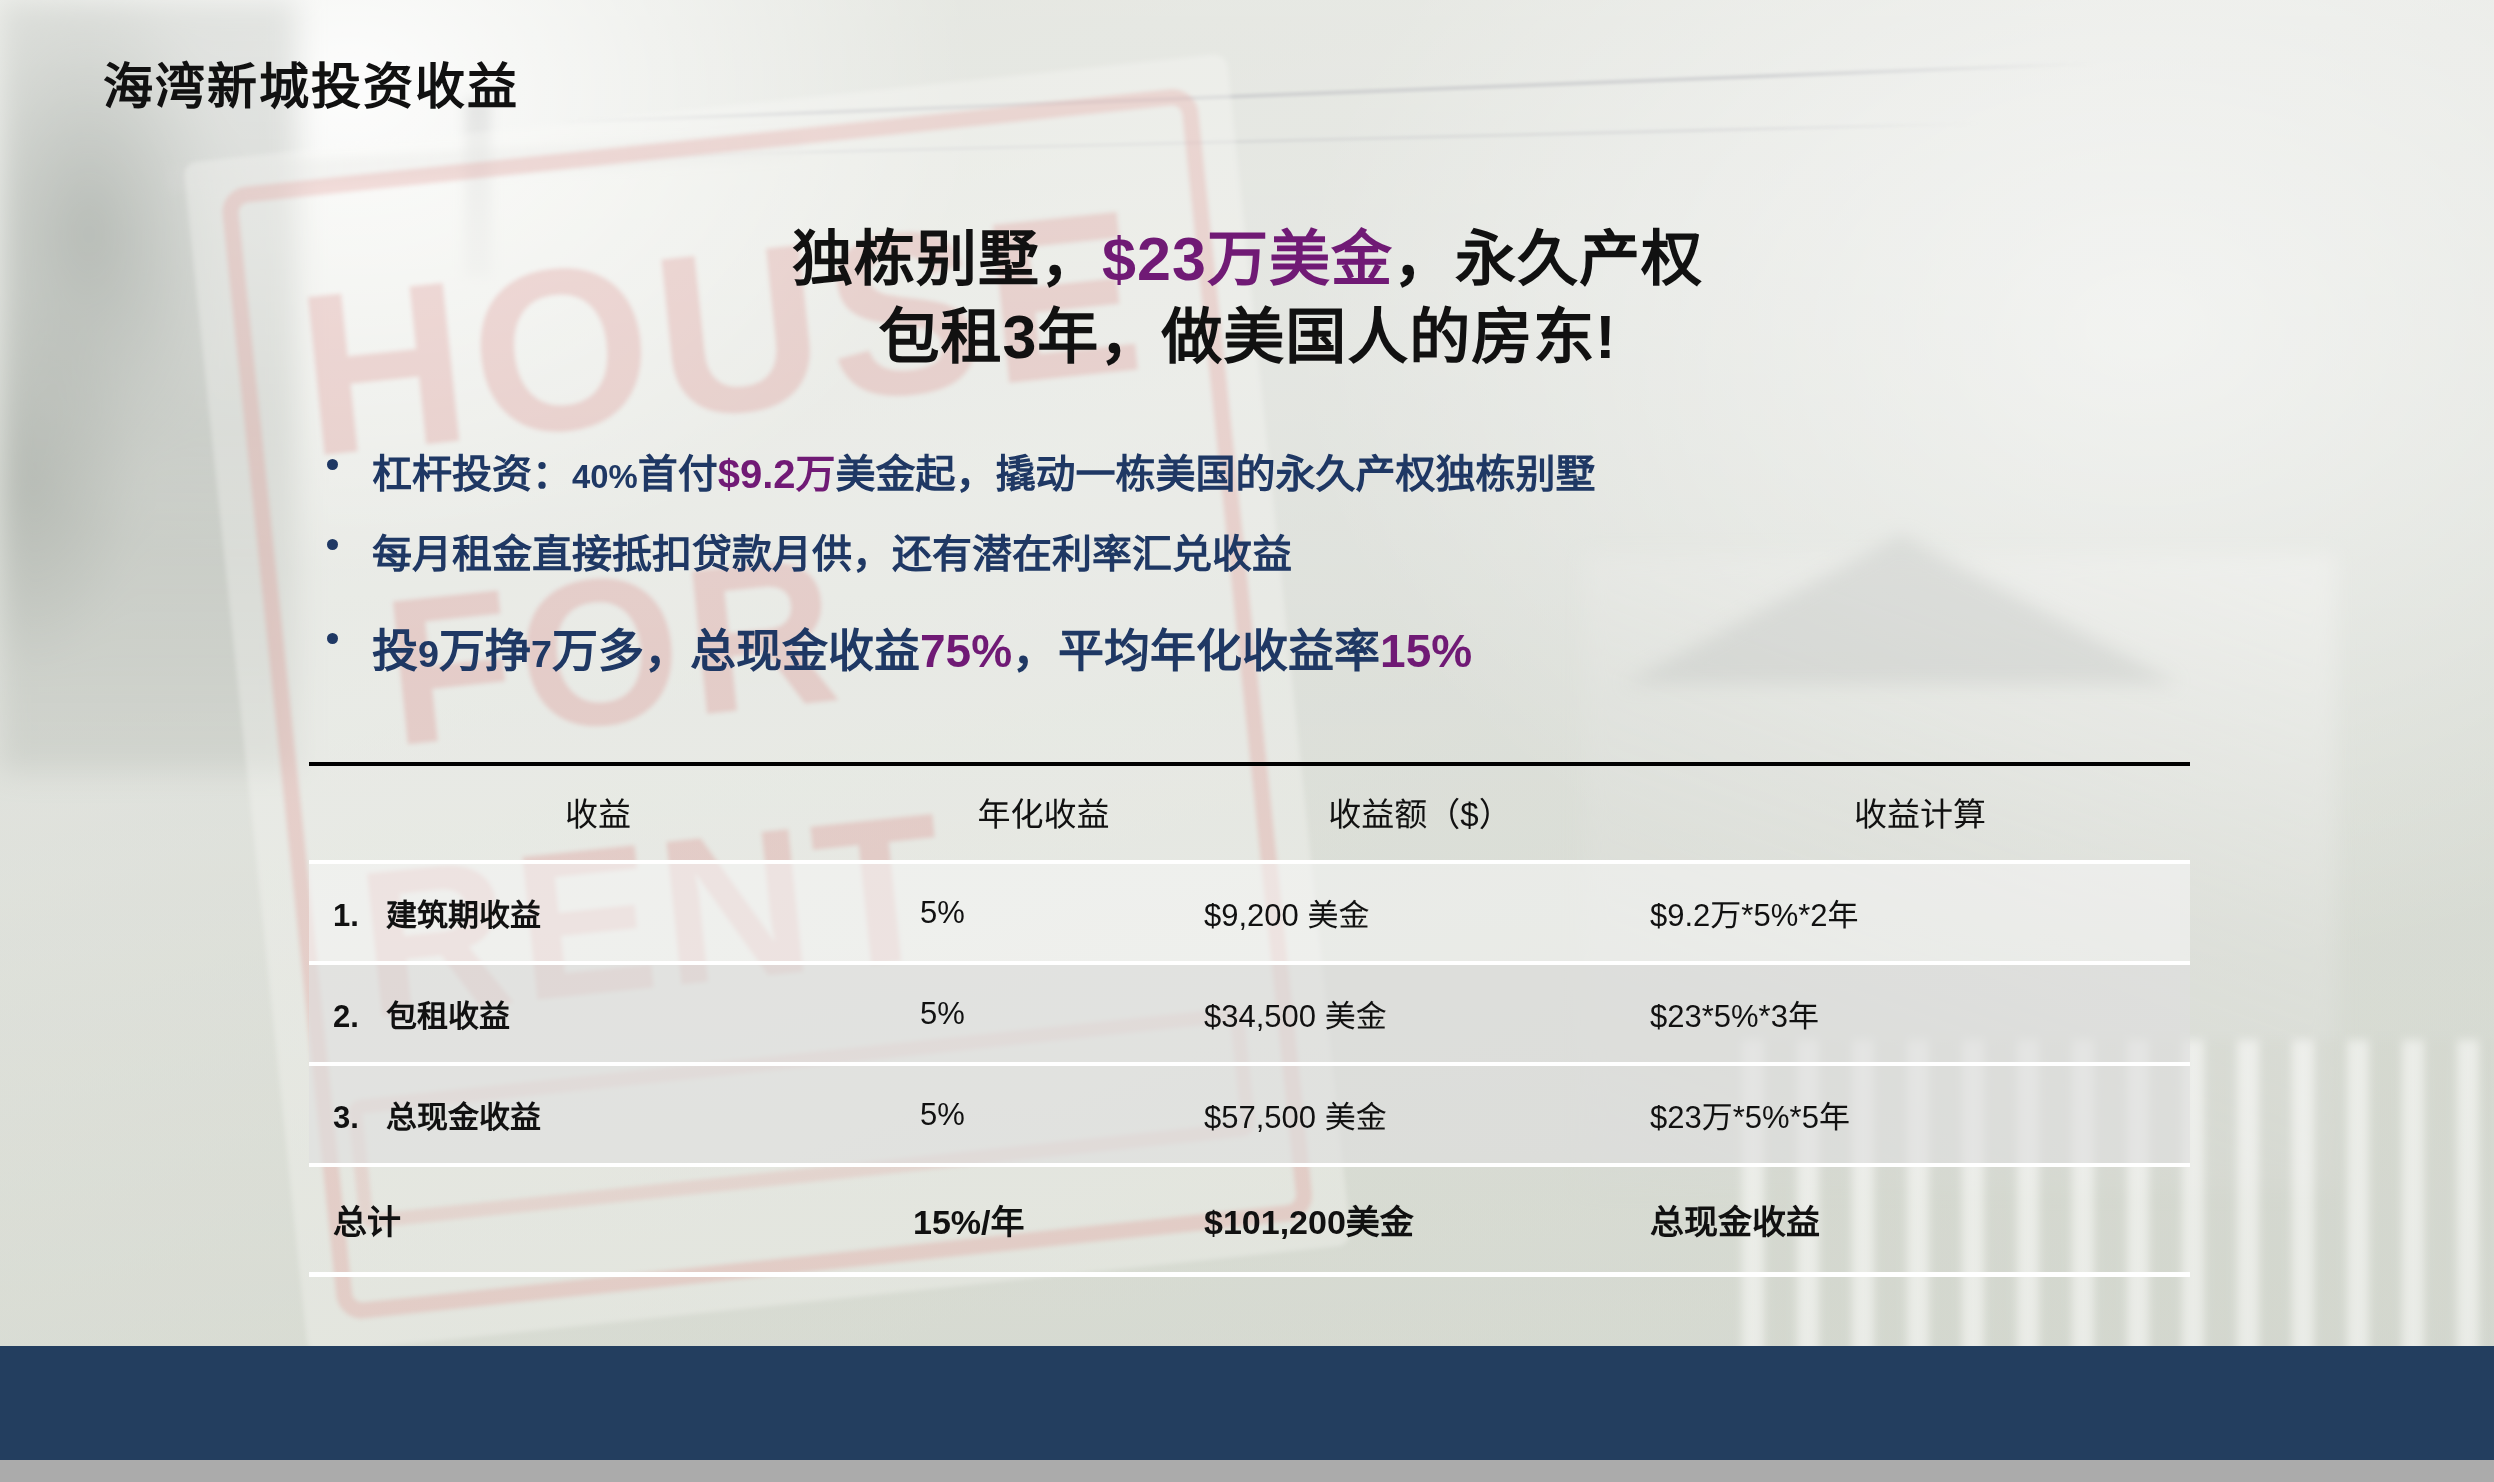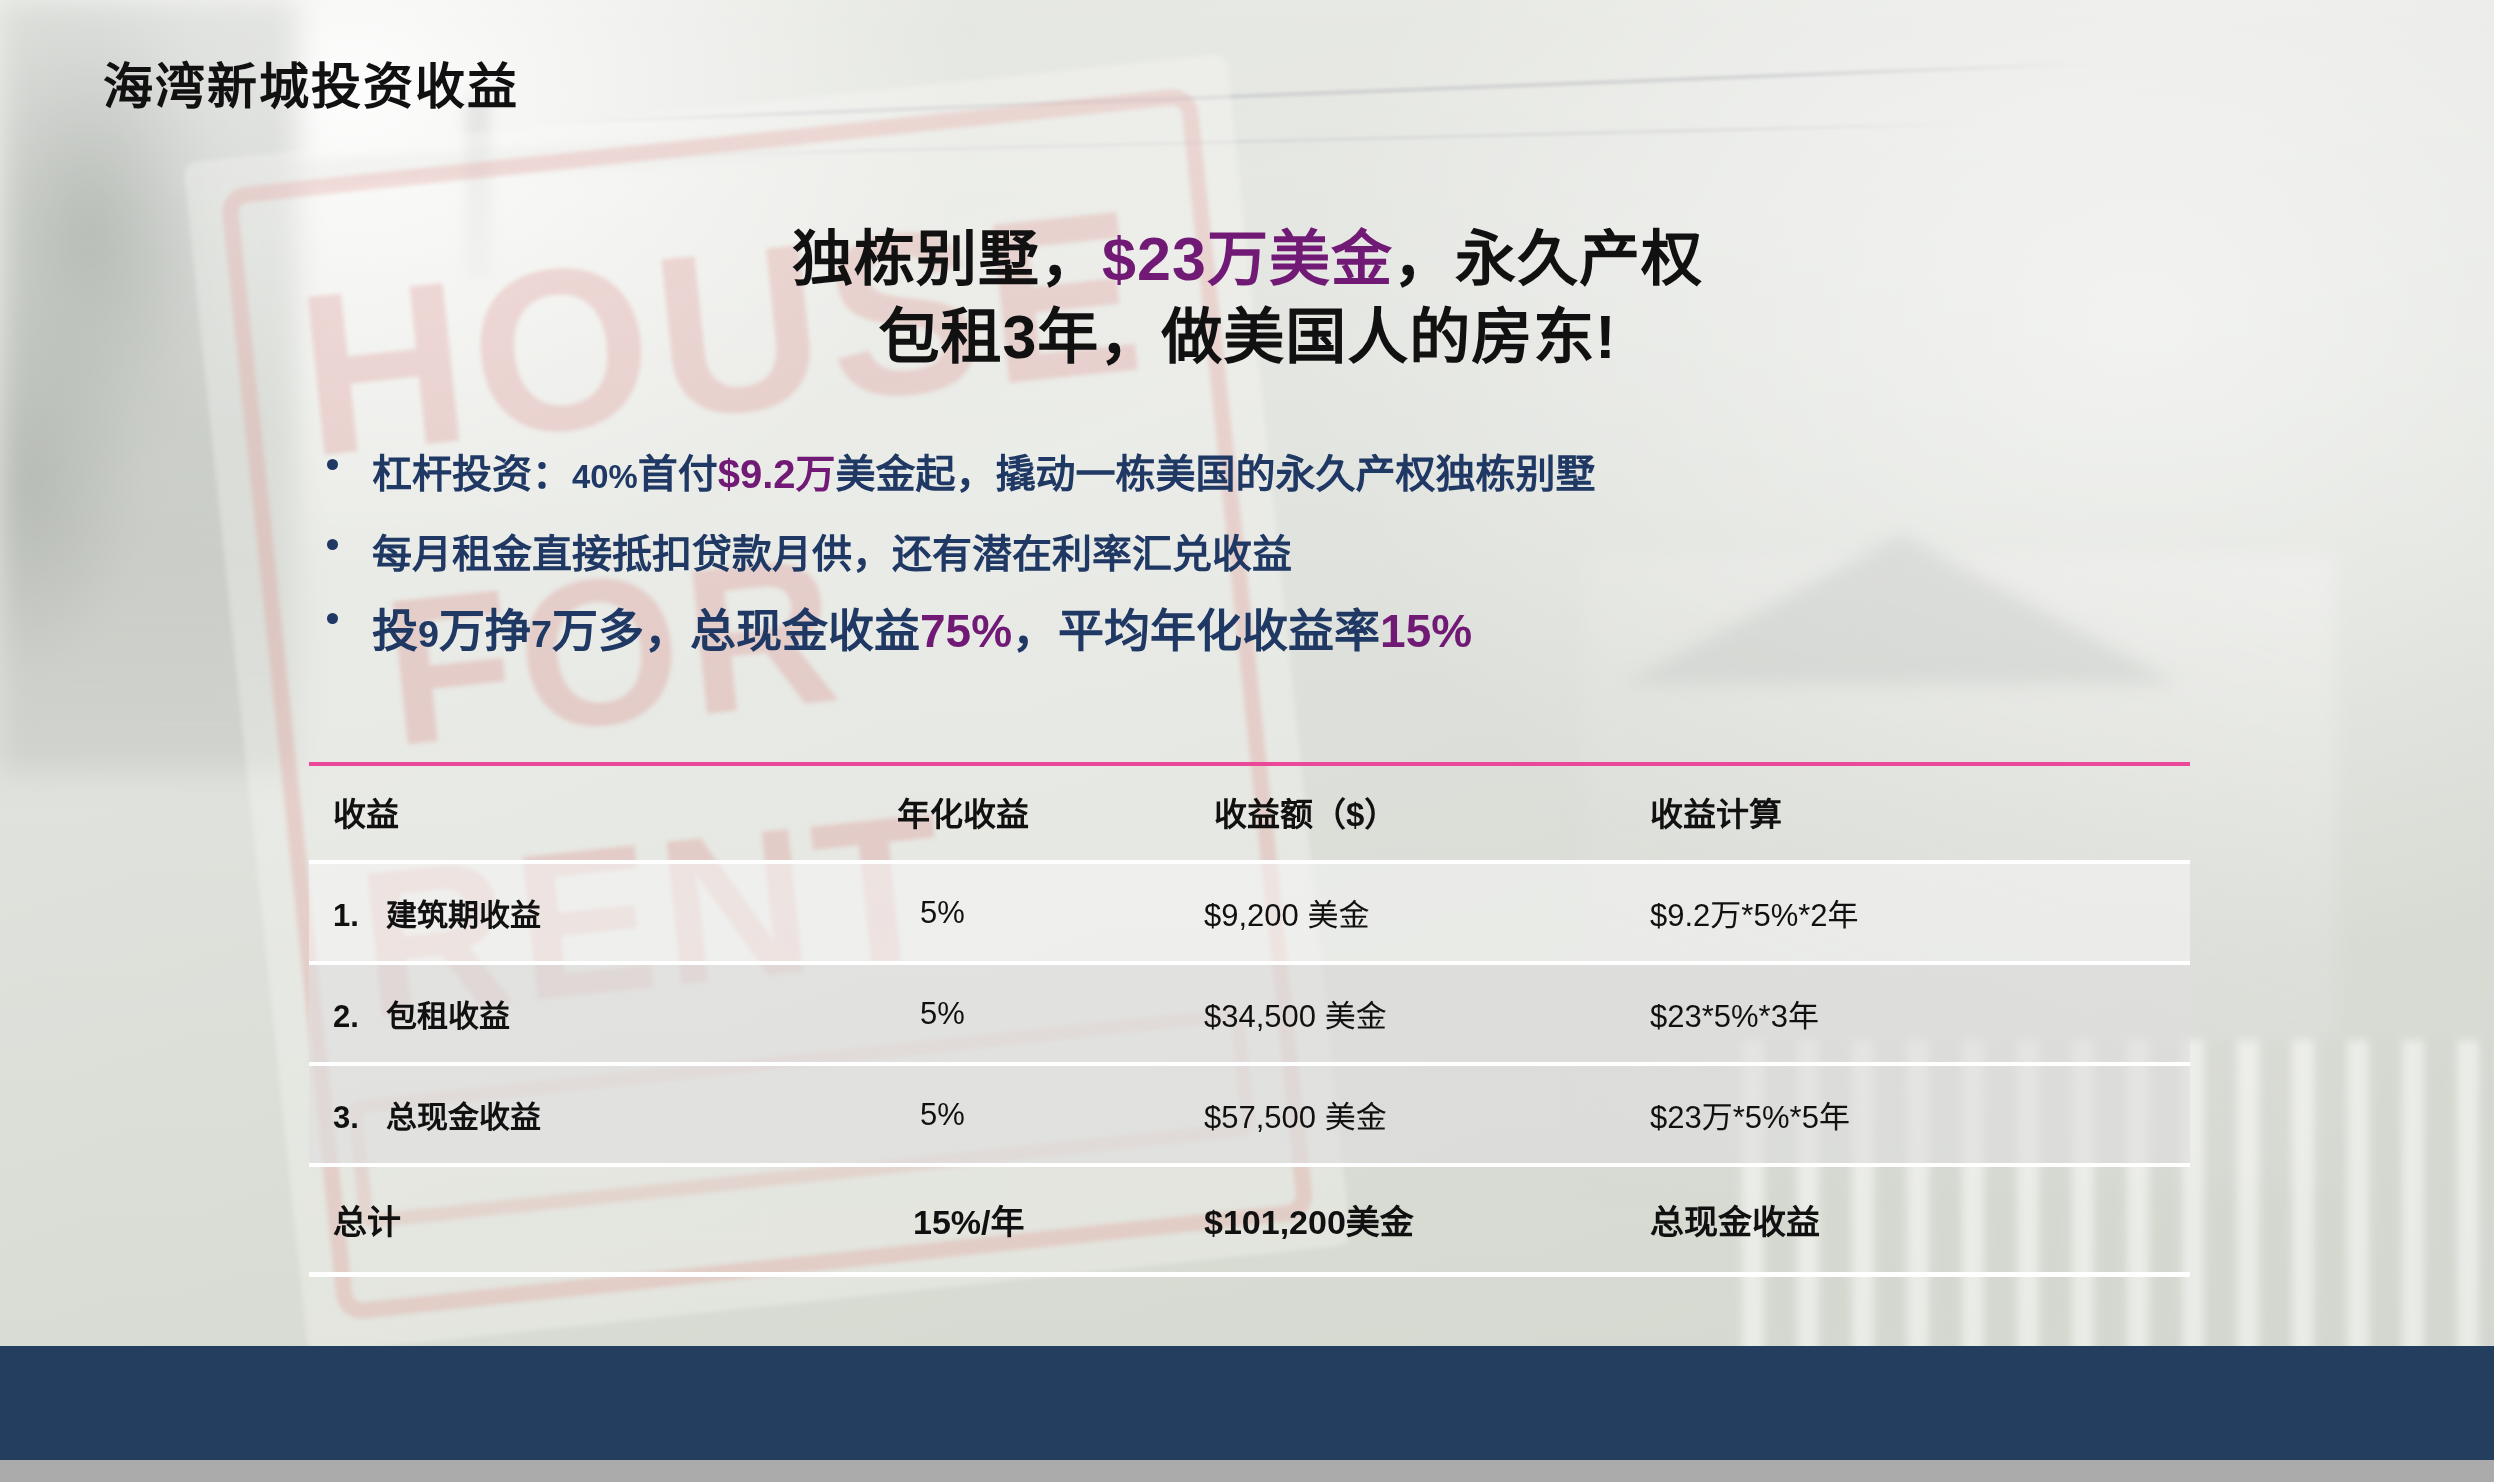--- a/index.html
+++ b/index.html
@@ -156,44 +156,44 @@
     color:#1F3864;
     font-weight:bold;
     white-space:nowrap;
   }
   .bullet .dot {
     position:absolute; left:18px; top:0.42em;
     width:11px; height:11px; border-radius:50%;
     background:#1F3864;
   }
   .b1 { font-size:40px; margin-bottom:22px; }
-  .b2 { font-size:40px; margin-bottom:14px; }
+  .b2 { font-size:40px; margin-bottom:34px; }
   .b3 { font-size:46px; }
   .sm { font-size:0.82em; }
 
   
   .table-wrap { position:absolute; left:309px; top:762px; width:1881px; }
   table.earnings {
     width:100%;
     border-collapse:collapse;
     table-layout:fixed;
     font-size:31px;
     color:#111111;
   }
   table.earnings col.c1 { width:554px; }
   table.earnings col.c2 { width:327px; }
   table.earnings col.c3 { width:436px; }
   table.earnings col.c4 { width:564px; }
 
   table.earnings thead th {
-    text-align:left;
-    font-weight:bold;
+    text-align:center;
+    font-weight:normal;
     font-size:33px;
     padding:22px 0 24px 24px;
-    border-top:4px solid #ec4899;
+    border-top:4px solid #000000;
     border-bottom:4px solid #ffffff;
     background:transparent;
   }
   table.earnings thead th.col-pct { padding-left:34px; }
   table.earnings tbody td {
     padding:26px 0 26px 24px;
     border-bottom:4px solid #ffffff;
     vertical-align:middle;
   }
   table.earnings tbody tr.row-odd  td { background:rgba(245,245,245,0.55); }

